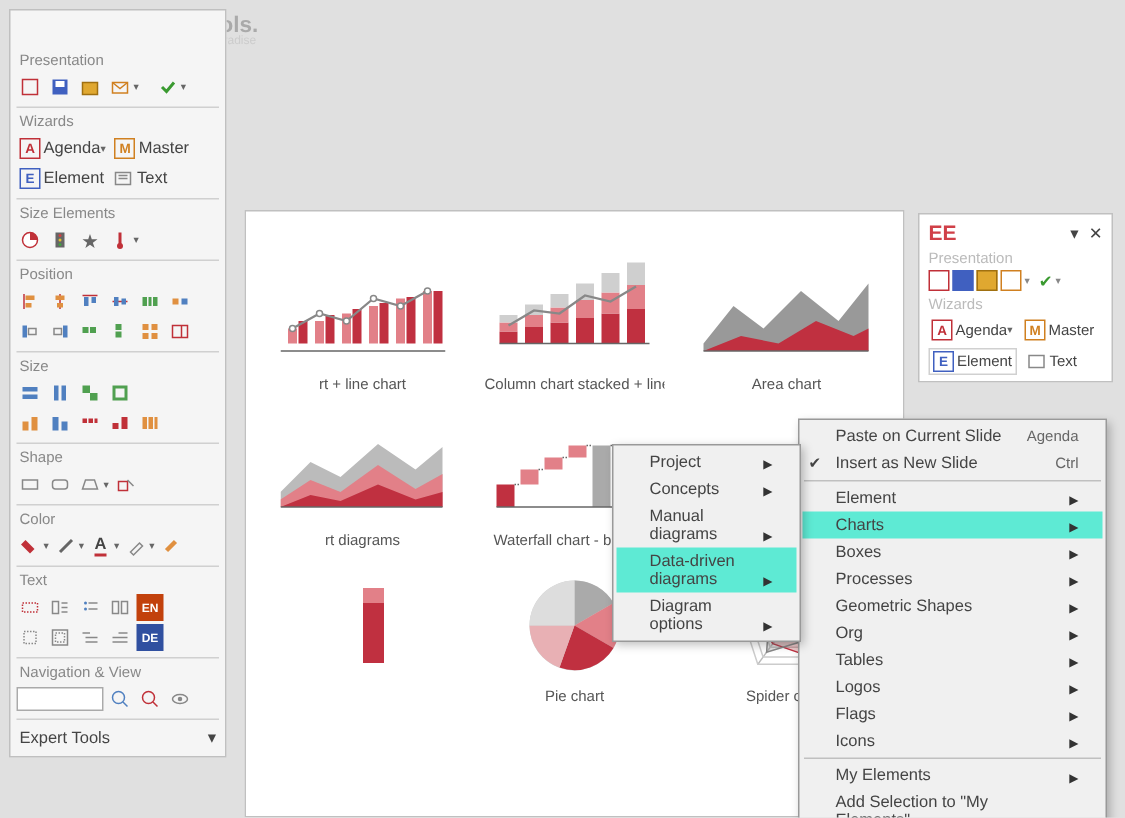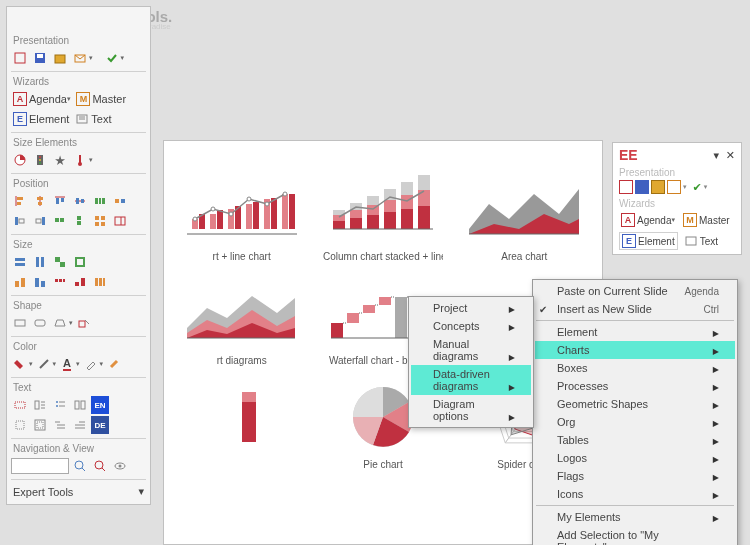--- a/index.html
+++ b/index.html
@@ -372,21 +372,21 @@
           <circle cx="4" cy="8" r="1" fill="#5080c0"></circle>
           <line x1="6" y1="8" x2="12" y2="8" stroke="#888"></line>
         </svg>
       </div>
     <div class="tbbtn">
         <svg width="14" height="14">
           <rect x="2" y="3" width="4" height="8" fill="none" stroke="#888"></rect>
           <rect x="8" y="3" width="4" height="8" fill="none" stroke="#888"></rect>
         </svg>
       </div>
-    <div class="tbbtn" style="background:#1d4ed8;color:#fff;font-size:8px;font-weight:bold">EN</div>
+    <div class="tbbtn" style="background:#c2410c;color:#fff;font-size:8px;font-weight:bold">EN</div>
   </div>
   <div class="toolbar-row">
     <div class="tbbtn">
         <svg width="14" height="14">
           <rect x="3" y="3" width="8" height="8" fill="none" stroke="#888" stroke-dasharray="1"></rect>
         </svg>
       </div>
     <div class="tbbtn">
         <svg width="14" height="14">
           <rect x="2" y="2" width="10" height="10" fill="none" stroke="#888"></rect>

